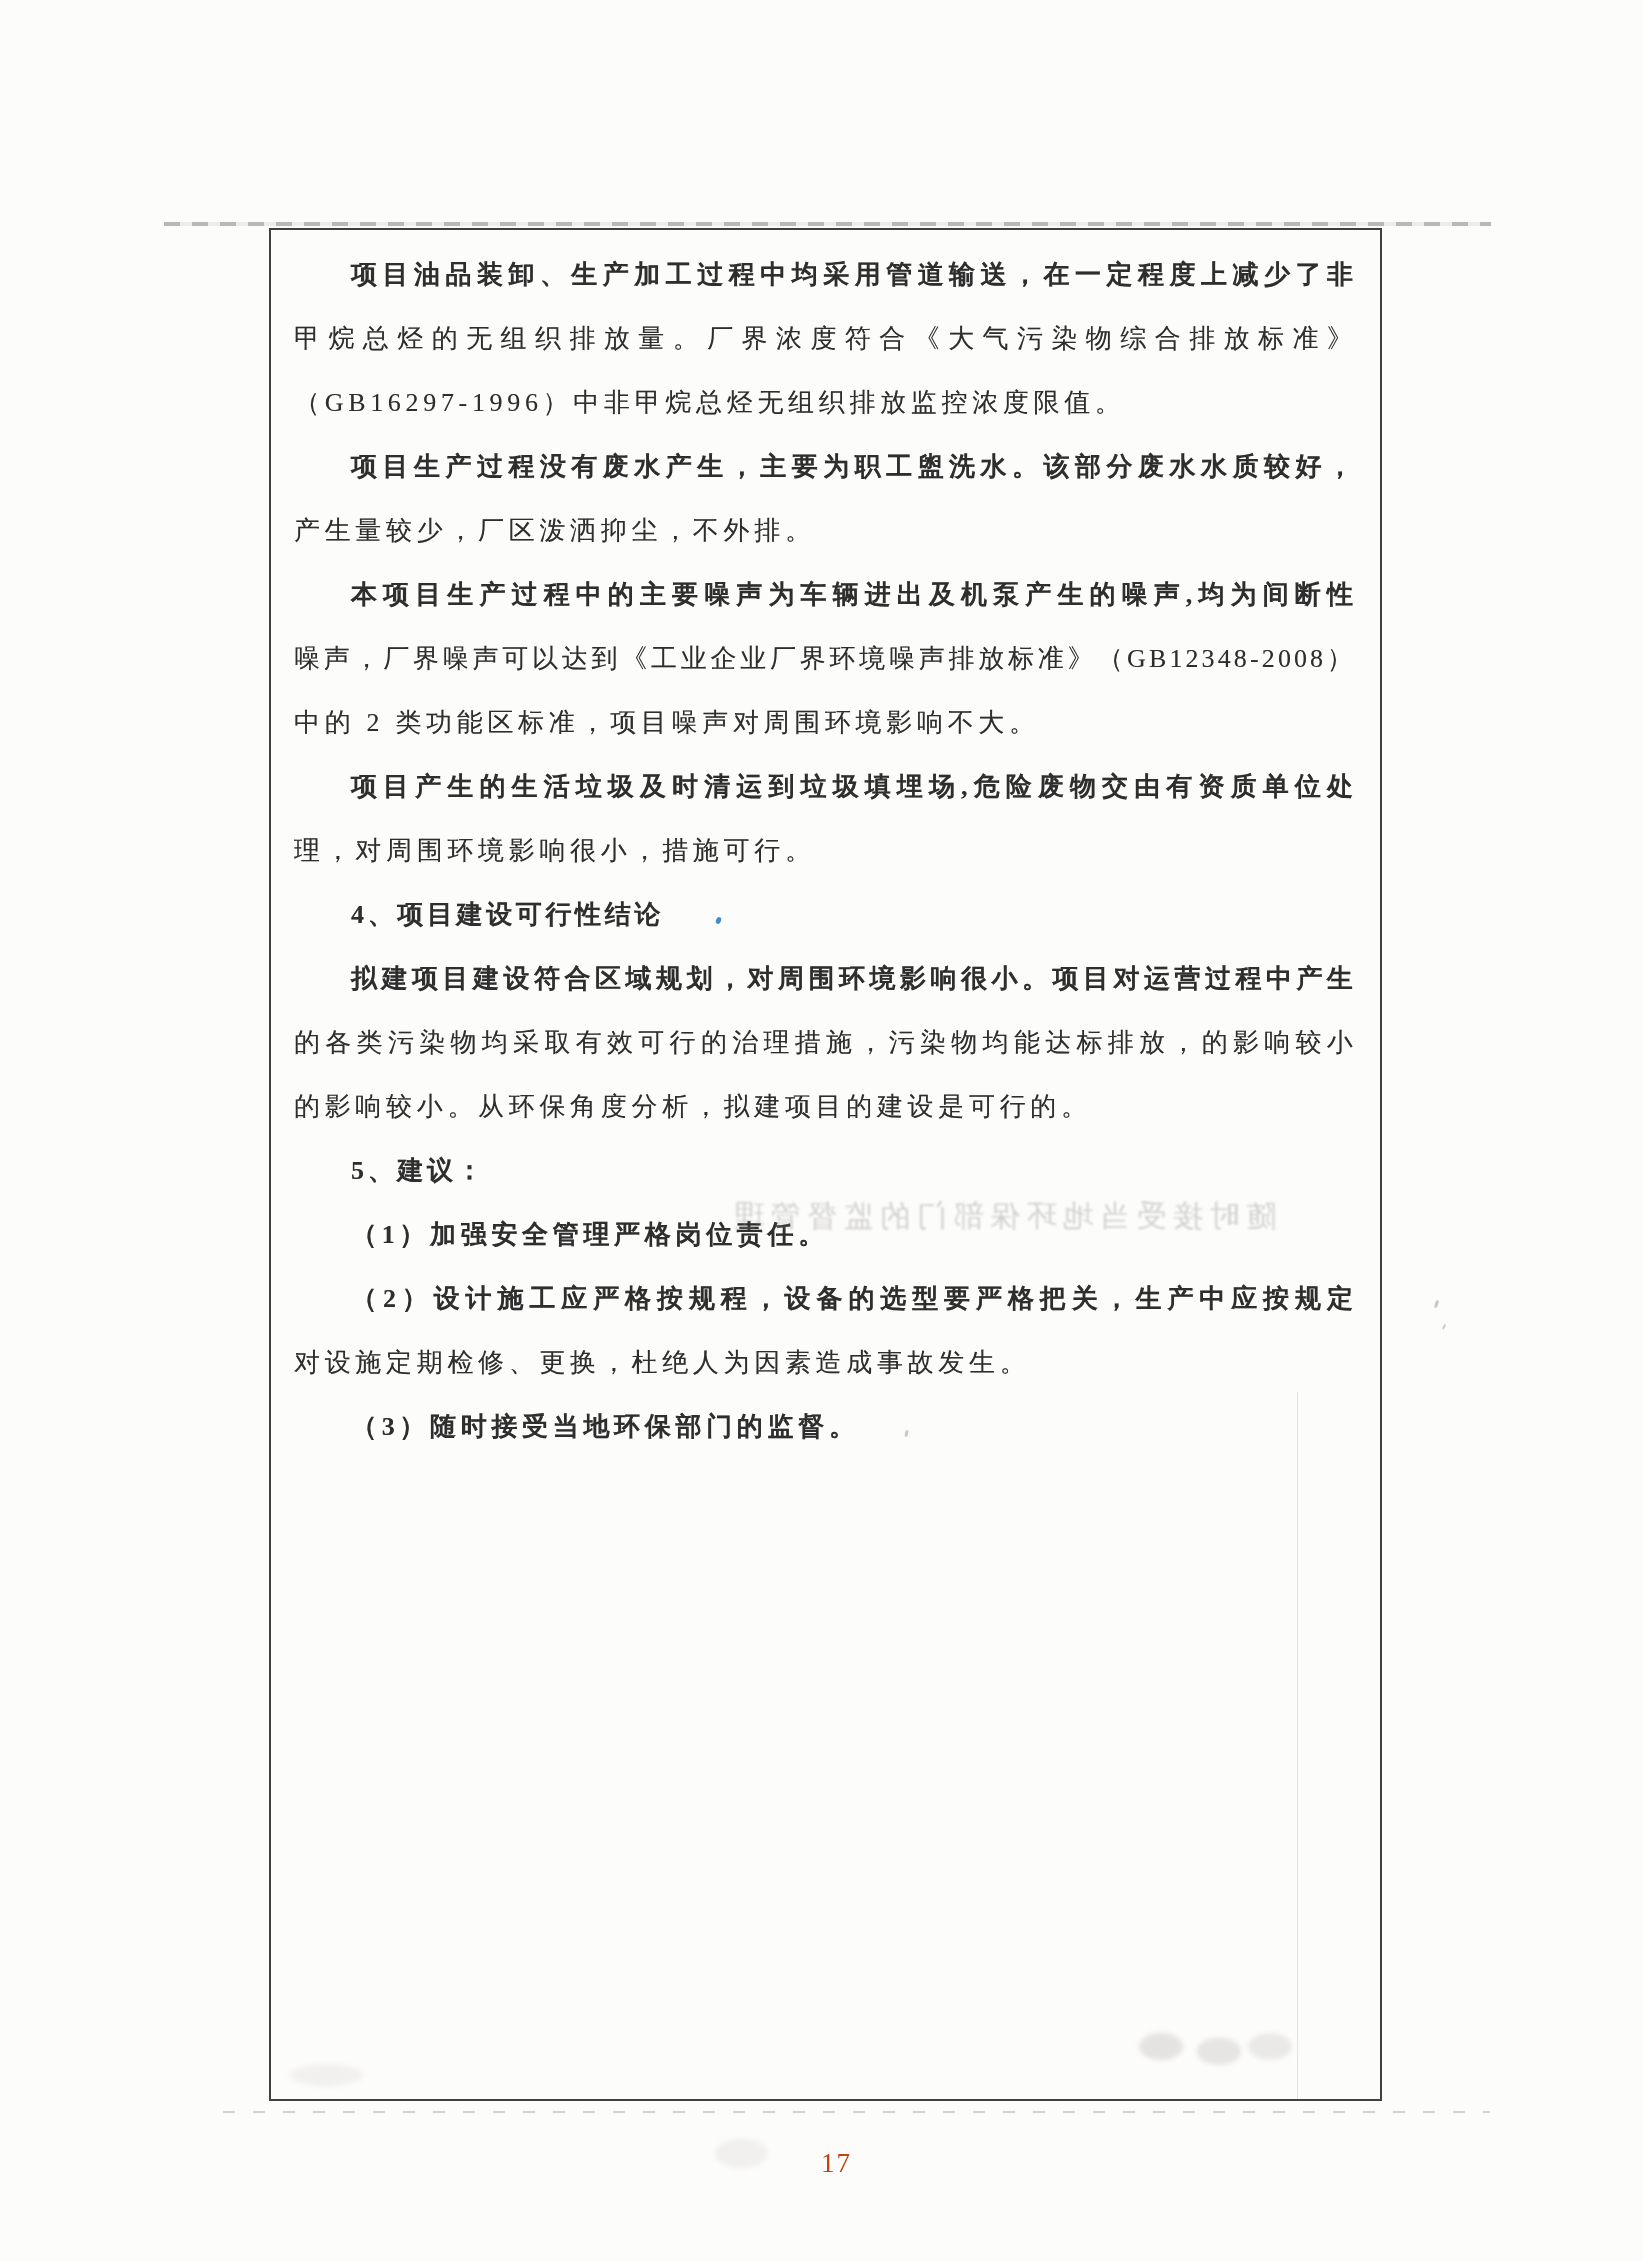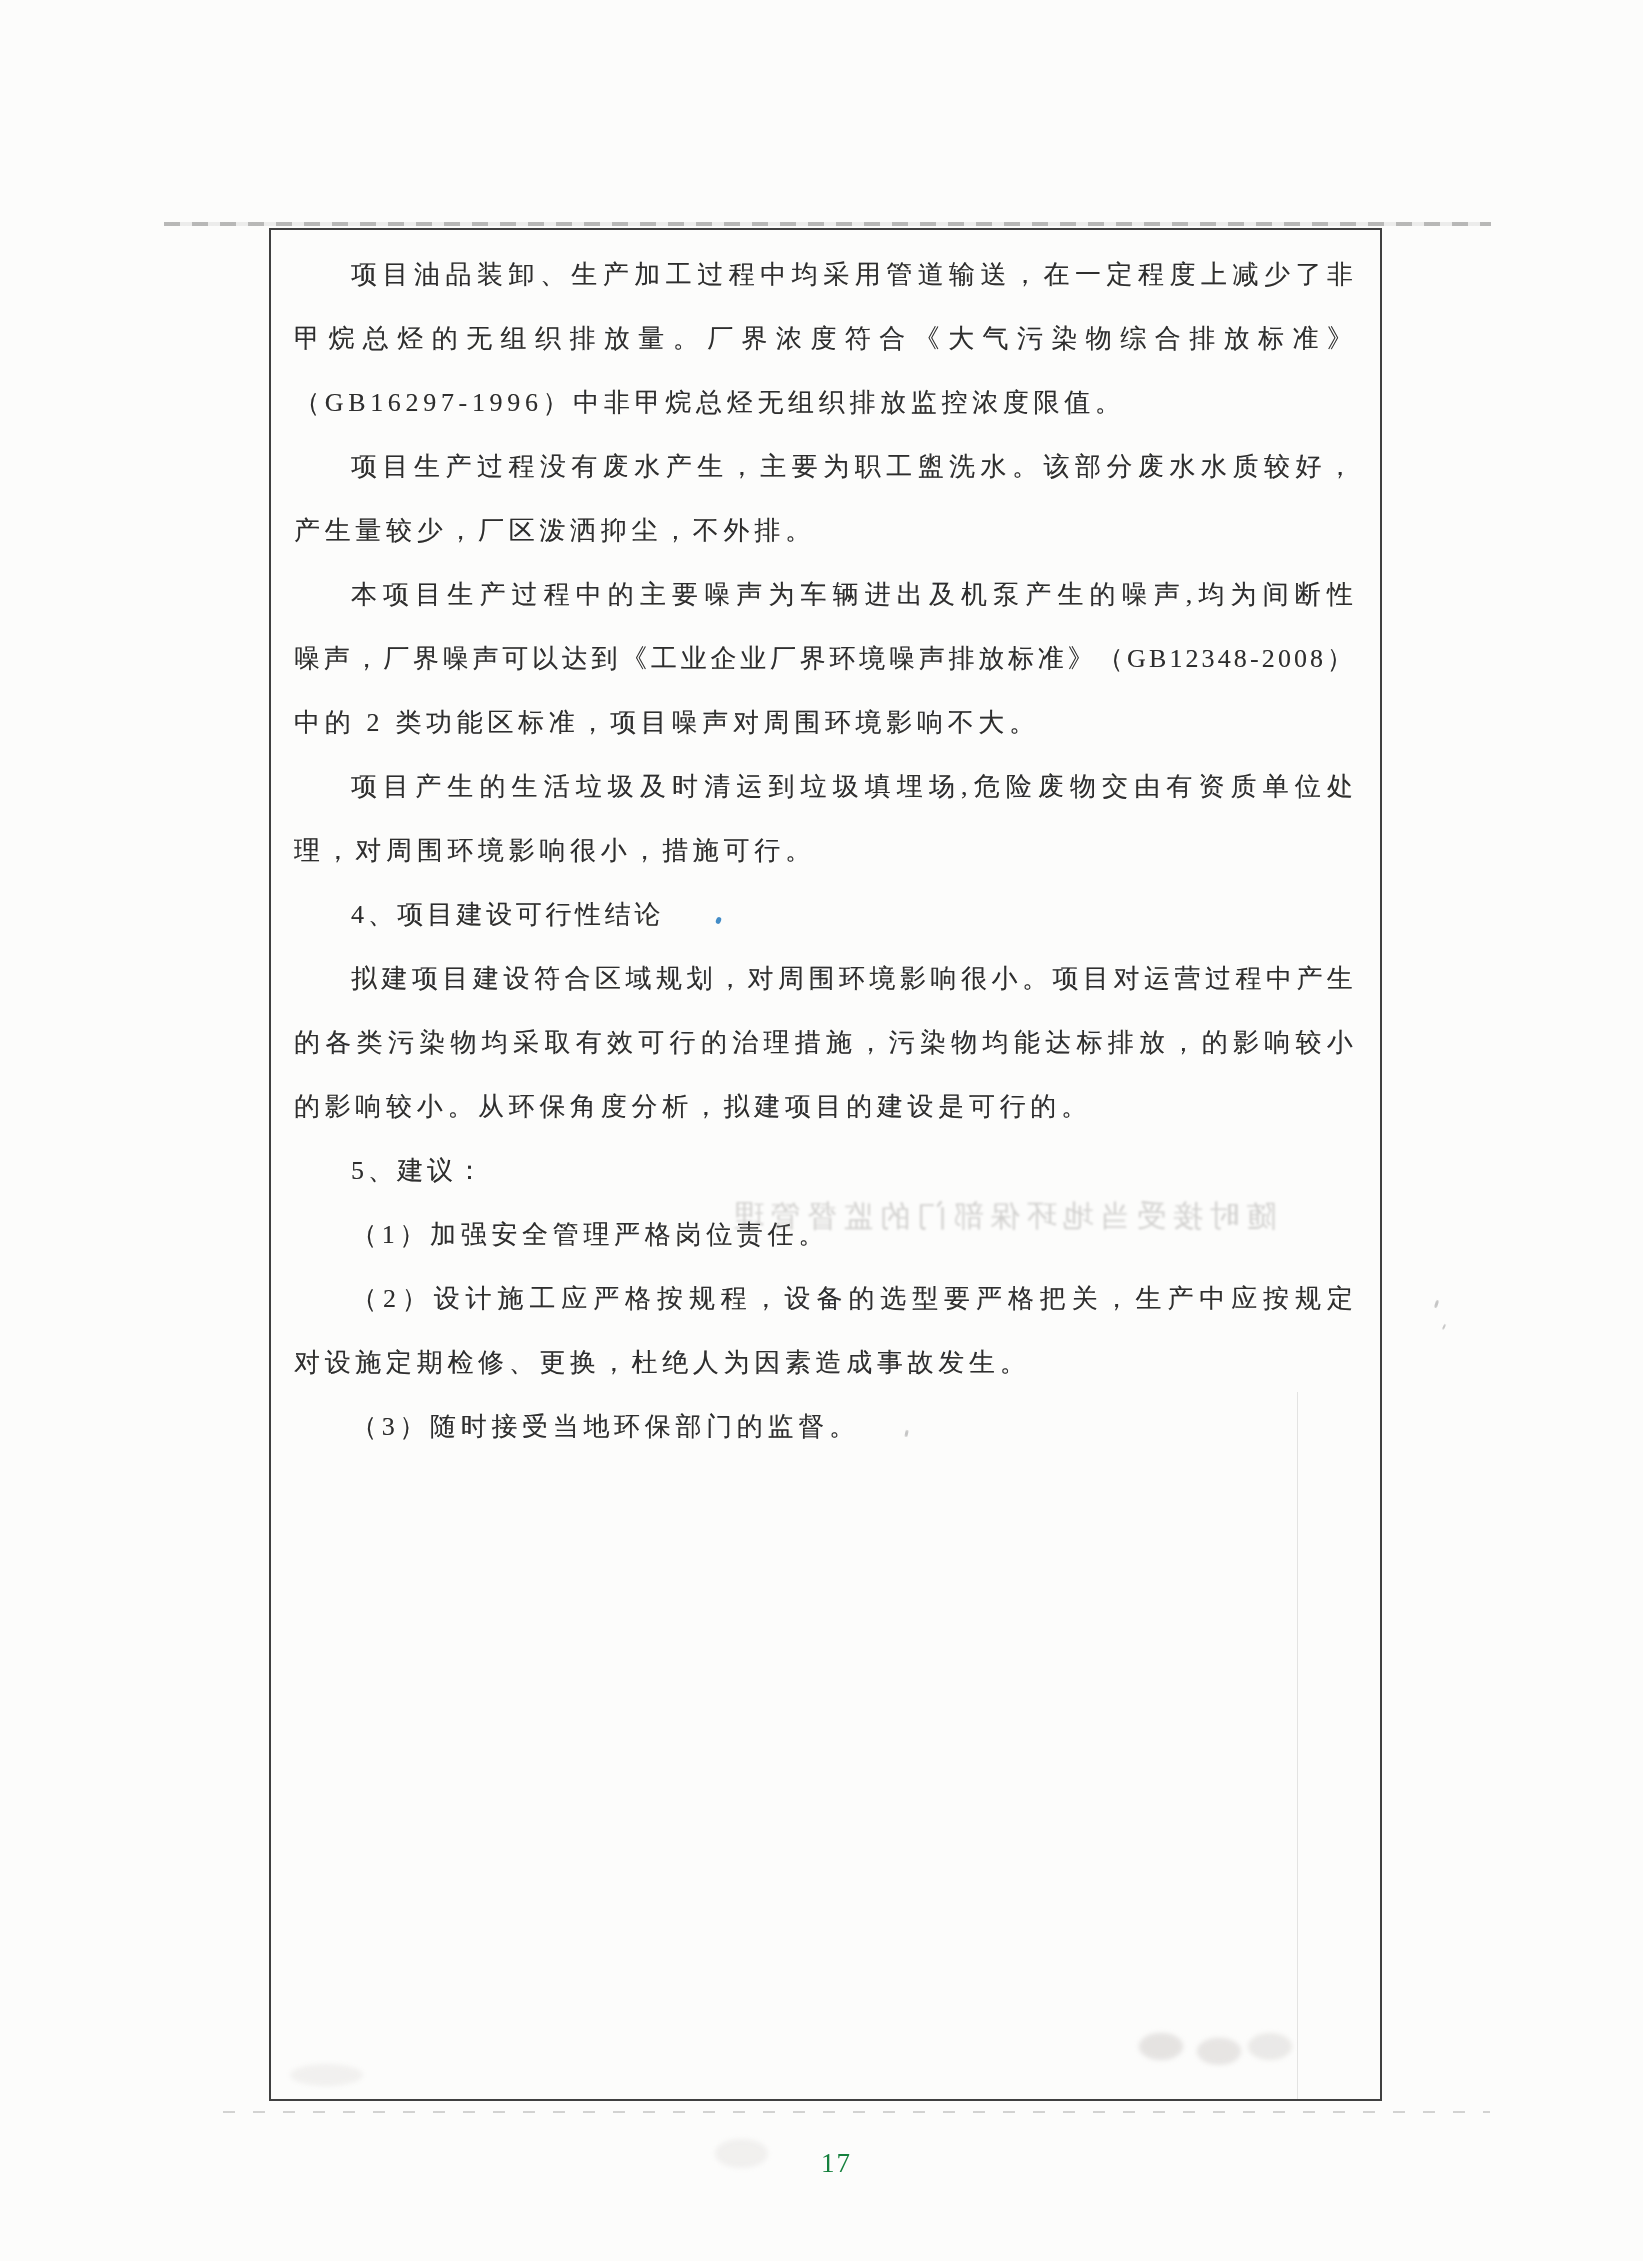--- a/index.html
+++ b/index.html
@@ -34,21 +34,21 @@
     overflow:hidden;
     text-shadow:0 0 0.5px rgba(40,40,40,0.35);
     font-kerning:none;
   }
   .line.just{
     text-align:justify;
     text-align-last:justify;
     text-justify:inter-character;
     letter-spacing:0.12em;
   }
-  .line.indent{ text-indent:57px; }
+  .line.indent{ text-indent:57px;font-weight:bold; }
   .line.heading{ letter-spacing:0.14em; }
   
   .top-streak{
     position:absolute;
     left:164px;top:222px;
     width:1327px;height:4.4px;
     background:repeating-linear-gradient(90deg,
       rgba(105,105,105,.55) 0px, rgba(105,105,105,.55) 16.4px,
       rgba(150,150,150,.18) 16.4px, rgba(150,150,150,.18) 28px);
     filter:blur(0.6px);
@@ -116,21 +116,21 @@
   .smudge.m2{left:715px;top:2139px;width:53px;height:29px;opacity:.5;}
   .smudge.m3{left:290px;top:2064px;width:73px;height:22px;opacity:.45;}
   .page-number{
     position:absolute;
     left:798px;top:2146px;
     width:77px;
     text-align:center;
     font-size:27px;
     line-height:34px;
     letter-spacing:1.9px;
-    color:#15803d;
+    color:#c2410c;
   }
 </style>
 </head>
 <body>
 
 <div class="page">
 
   <div class="top-streak"></div>
 
   <div class="doc-box">

